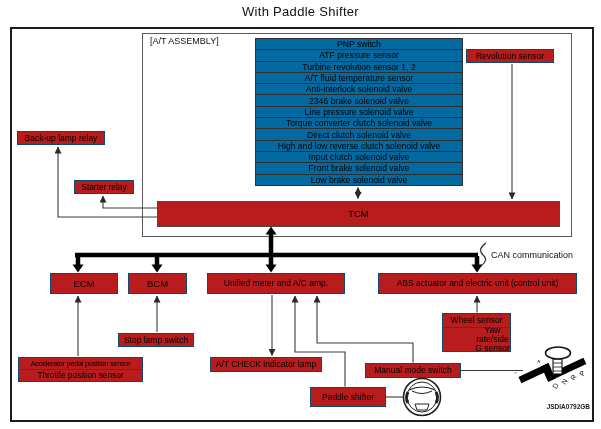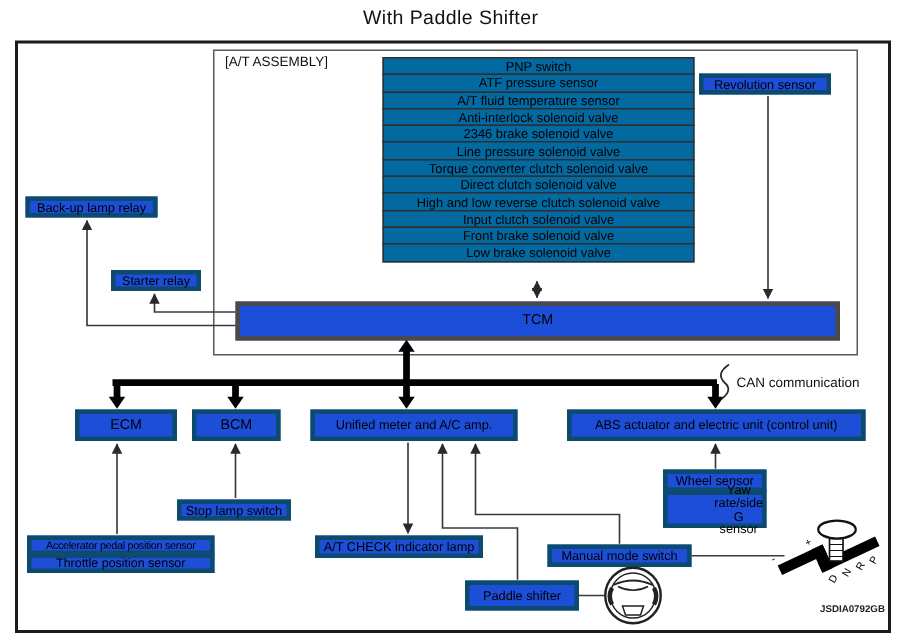--- a/index.html
+++ b/index.html
@@ -5,21 +5,21 @@
   html,body{margin:0;padding:0;background:#fff;}
   .stage{position:relative;width:601px;height:429px;background:#fff;overflow:hidden;
          font-family:"Liberation Sans","DejaVu Sans",sans-serif;color:#000;}
   .title{position:absolute;left:0;top:4px;width:100%;text-align:center;
          font-size:13px;letter-spacing:.3px;color:#111;}
   .frame{position:absolute;left:10px;top:27px;width:580px;height:391px;
          border:2px solid #1c1c1c;background:#fff;}
   .atbox{position:absolute;left:142px;top:33px;width:428px;height:202px;
          border:1px solid #5a5a5a;background:#fff;}
   .atlabel{position:absolute;left:150px;top:36px;font-size:9px;color:#111;}
-  .box{position:absolute;background:#1d4ed8;border:3px solid #0c4a6e;
+  .box{position:absolute;background:#b91c1c;border:1px solid #0c4a6e;
        display:flex;align-items:center;justify-content:center;text-align:center;
        font-size:8.5px;line-height:1.05;color:#000;box-sizing:border-box;}
   .stack{position:absolute;left:255px;top:38px;width:208px;}
   .stack .row{position:relative;height:12.3px;margin-top:-1px;border:1px solid #2f2f2f;
        background:#0369a1;display:flex;align-items:center;justify-content:center;
        font-size:8.6px;color:#000;box-sizing:border-box;}
   .stack .row:first-child{margin-top:0;}
   .tcm{left:157px;top:201px;width:403px;height:26px;font-size:9.5px;border-color:#4a4a4a;}
   .rev{left:466px;top:49px;width:88px;height:14px;}
   .backup{left:17px;top:131px;width:88px;height:14px;}
@@ -46,20 +46,21 @@
 <div class="stage">
 
   <div class="title">With Paddle Shifter</div>
   <div class="frame"></div>
   <div class="atbox"></div>
   <div class="atlabel">[A/T ASSEMBLY]</div>
 
   <div class="stack">
     <div class="row">PNP switch</div>
     <div class="row">ATF pressure sensor</div>
+    <div class="row">Turbine revolution sensor 1, 2</div>
     <div class="row">A/T fluid temperature sensor</div>
     <div class="row">Anti-interlock solenoid valve</div>
     <div class="row">2346 brake solenoid valve</div>
     <div class="row">Line pressure solenoid valve</div>
     <div class="row">Torque converter clutch solenoid valve</div>
     <div class="row">Direct clutch solenoid valve</div>
     <div class="row">High and low reverse clutch solenoid valve</div>
     <div class="row">Input clutch solenoid valve</div>
     <div class="row">Front brake solenoid valve</div>
     <div class="row">Low brake solenoid valve</div>

